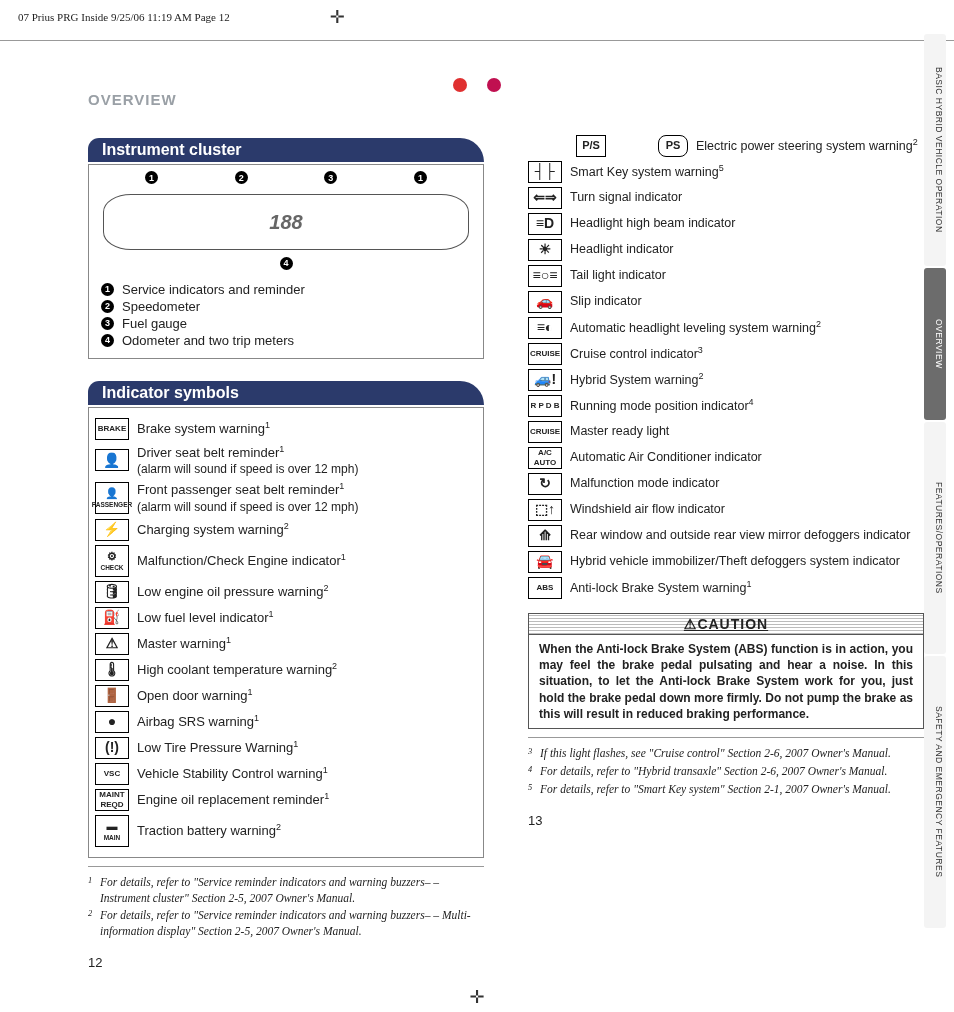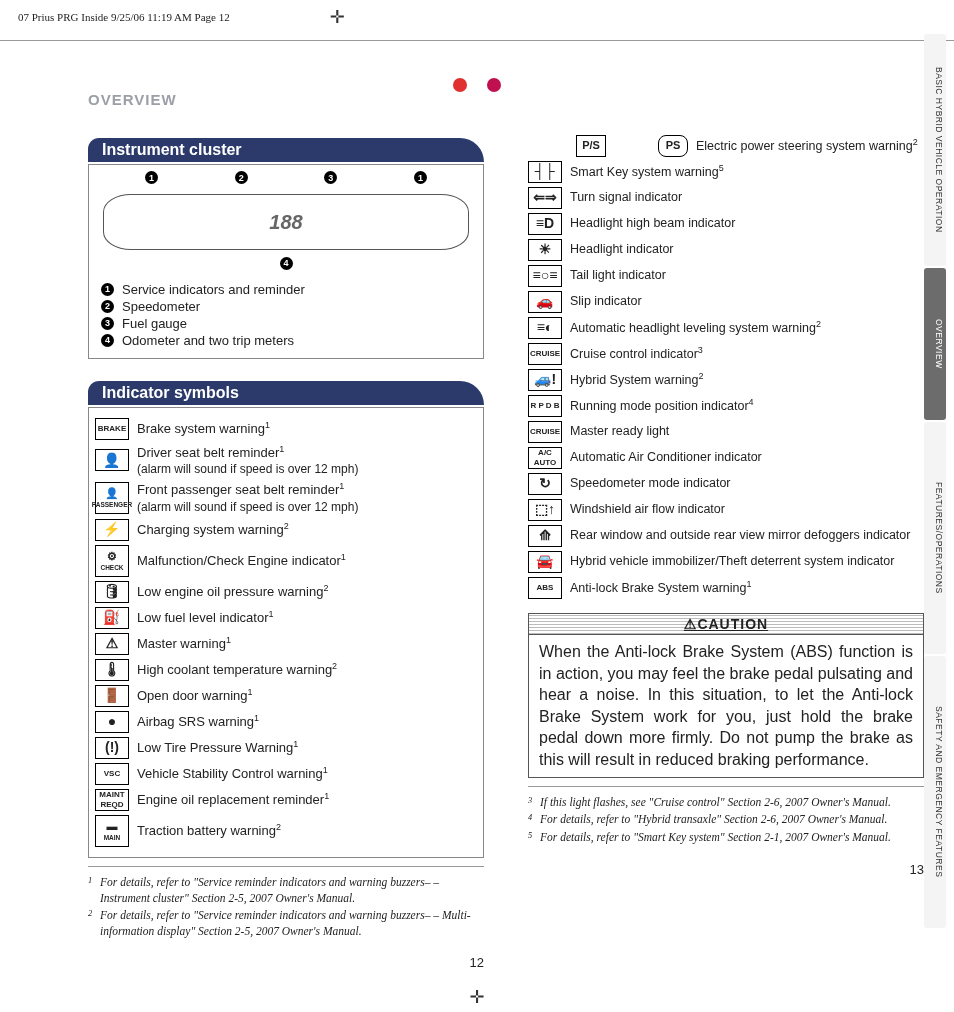--- a/index.html
+++ b/index.html
@@ -140,38 +140,39 @@
     font-weight: bold;
     text-align: center;
     font-size: 14px;
     border-bottom: 1px solid #555;
     padding: 2px 0;
     letter-spacing: 1px;
     background: repeating-linear-gradient(0deg,#bbb 0 1px, #fff 1px 3px);
     text-decoration: underline;
   }
   .caution-body {
-    font-size: 16px;
+    font-size: 12px;
     padding: 6px 10px;
     text-align: justify;
     line-height: 1.35;
+    font-weight: bold;
   }
   .footnotes {
     font-family: "Times New Roman", serif;
     font-style: italic;
     font-size: 11.5px;
     line-height: 1.35;
     margin-top: 8px;
     border-top: 0.5px solid #999;
     padding-top: 6px;
   }
   .footnotes .fn { display: flex; gap: 4px; margin: 2px 0; }
   .footnotes .fn .n { font-style: italic; font-size: 10px; min-width: 8px; }
   .page-num {
-    text-align: right;
+    text-align: left;
     font-size: 13px;
     margin-top: 16px;
   }
   .side-tabs {
     position: absolute;
     right: 8px;
     top: 34px;
     width: 22px;
     display: flex;
     flex-direction: column;
@@ -394,33 +395,33 @@
         <div class="ind-row">
           <div class="ind-icon">CRUISE</div>
           <div class="ind-desc">Master ready light</div>
         </div>
         <div class="ind-row">
           <div class="ind-icon">A/C AUTO</div>
           <div class="ind-desc">Automatic Air Conditioner indicator</div>
         </div>
         <div class="ind-row">
           <div class="ind-icon glyph">↻</div>
-          <div class="ind-desc">Speedometer mode indicator</div>
+          <div class="ind-desc">Malfunction mode indicator</div>
         </div>
         <div class="ind-row">
           <div class="ind-icon glyph">⬚↑</div>
           <div class="ind-desc">Windshield air flow indicator</div>
         </div>
         <div class="ind-row">
           <div class="ind-icon glyph">⟰</div>
           <div class="ind-desc">Rear window and outside rear view mirror defoggers indicator</div>
         </div>
         <div class="ind-row">
           <div class="ind-icon glyph">🚘</div>
-          <div class="ind-desc">Hybrid vehicle immobilizer/Theft deterrent system indicator</div>
+          <div class="ind-desc">Hybrid vehicle immobilizer/Theft defoggers system indicator</div>
         </div>
         <div class="ind-row">
           <div class="ind-icon">ABS</div>
           <div class="ind-desc">Anti-lock Brake System warning<sup>1</sup></div>
         </div>
       </div>
 
     <div class="caution-box">
       <div class="caution-head">⚠CAUTION</div>
       <div class="caution-body">When the Anti-lock Brake System (ABS) function is in action, you may feel the brake pedal pulsating and hear a noise. In this situation, to let the Anti-lock Brake System work for you, just hold the brake pedal down more firmly. Do not pump the brake as this will result in reduced braking performance.</div>

